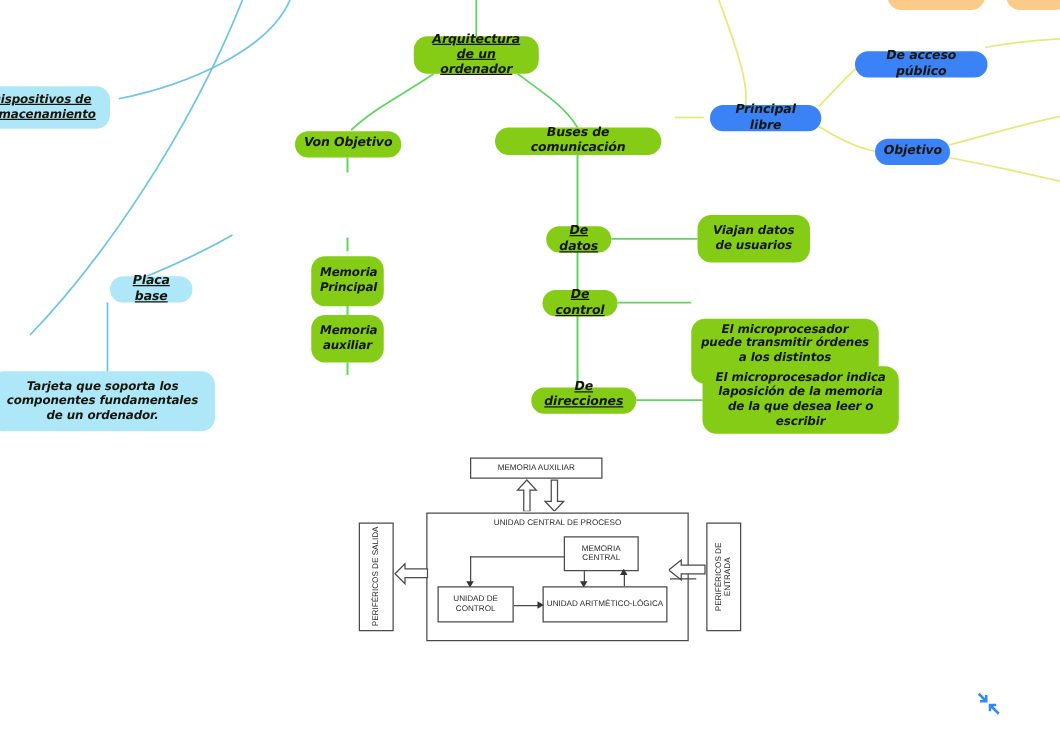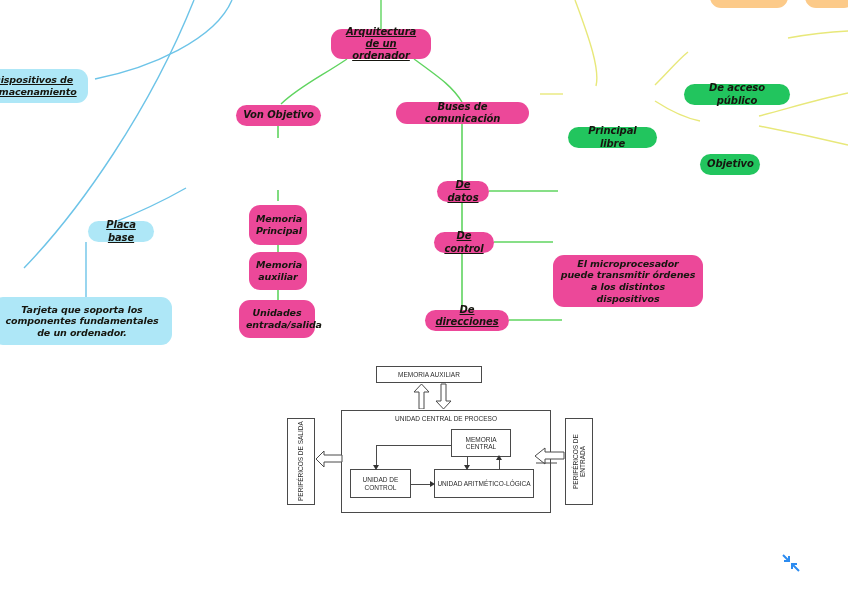--- a/index.html
+++ b/index.html
@@ -38,23 +38,23 @@
     font-weight: bold;
     color: #16160f;
     line-height: 1.22;
     padding: 3px 7px;
     letter-spacing: -0.1px;
   }
   .node span {
     display: block;
     width: 100%;
   }
-  .green { background: #ec4899; }
+  .green { background: #84cc16; }
   .blue  { background: #aee7f7; }
-  .yellow{ background: #22c55e; margin-top: 43px; }
+  .yellow{ background: #3b82f6; }
   .orange{ background: #fcca89; }
 
   .under span { text-decoration: underline; text-decoration-thickness: 1px; }
 
   
   #blockdiag {
     position: absolute;
     left: 270px;
     top: 366px;
     width: 345px;
@@ -150,45 +150,48 @@
 
 
   <div class="node green" style="left:249px; top:205px; width:58px; height:40px; font-size:9.5px;">
     <span>Memoria Principal</span>
   </div>
 
   <div class="node green" style="left:249px; top:252px; width:58px; height:38px; font-size:9.5px;">
     <span>Memoria auxiliar</span>
   </div>
 
-  <div class="node green" style="left:239px; top:300px; width:76px; height:38px; font-size:9.5px;">
-    <span>Unidades entrada/salida</span>
-  </div>
 
   <div class="node green" style="left:396px; top:102px; width:133px; height:22px; font-size:10px;">
     <span>Buses de comunicación</span>
   </div>
 
   <div class="node green under" style="left:437px; top:181px; width:52px; height:21px; font-size:10px;text-align:center;">
     <span>De datos</span>
   </div>
 
   <div class="node green under" style="left:434px; top:232px; width:60px; height:21px; font-size:10px;">
     <span>De control</span>
   </div>
 
   <div class="node green under" style="left:425px; top:310px; width:84px; height:21px; font-size:10px;align-items:flex-end;">
     <span>De direcciones</span>
   </div>
 
+  <div class="node green" style="left:558px; top:172px; width:90px; height:38px; font-size:9.5px;">
+    <span>Viajan datos de usuarios</span>
+  </div>
 
   <div class="node green" style="left:553px; top:215px; width:150px; height:52px; font-size:9.5px;margin-top:40px;">
     <span>El microprocesador puede transmitir órdenes a los distintos dispositivos</span>
   </div>
 
+  <div class="node green" style="left:562px; top:293px; width:157px; height:54px; font-size:9.5px;">
+    <span>El microprocesador indica laposición de la memoria de la que desea leer o escribir</span>
+  </div>
 
   <div class="node blue under" style="left:-22px; top:69px; width:110px; height:34px; font-size:9.5px;">
     <span>Dispositivos de almacenamiento</span>
   </div>
 
   <div class="node blue under" style="left:53px; top:221px; width:66px; height:21px; font-size:10px;margin-left:35px;">
     <span>Placa base</span>
   </div>
 
   <div class="node blue" style="left:-8px; top:297px; width:180px; height:48px; font-size:9.5px;">

